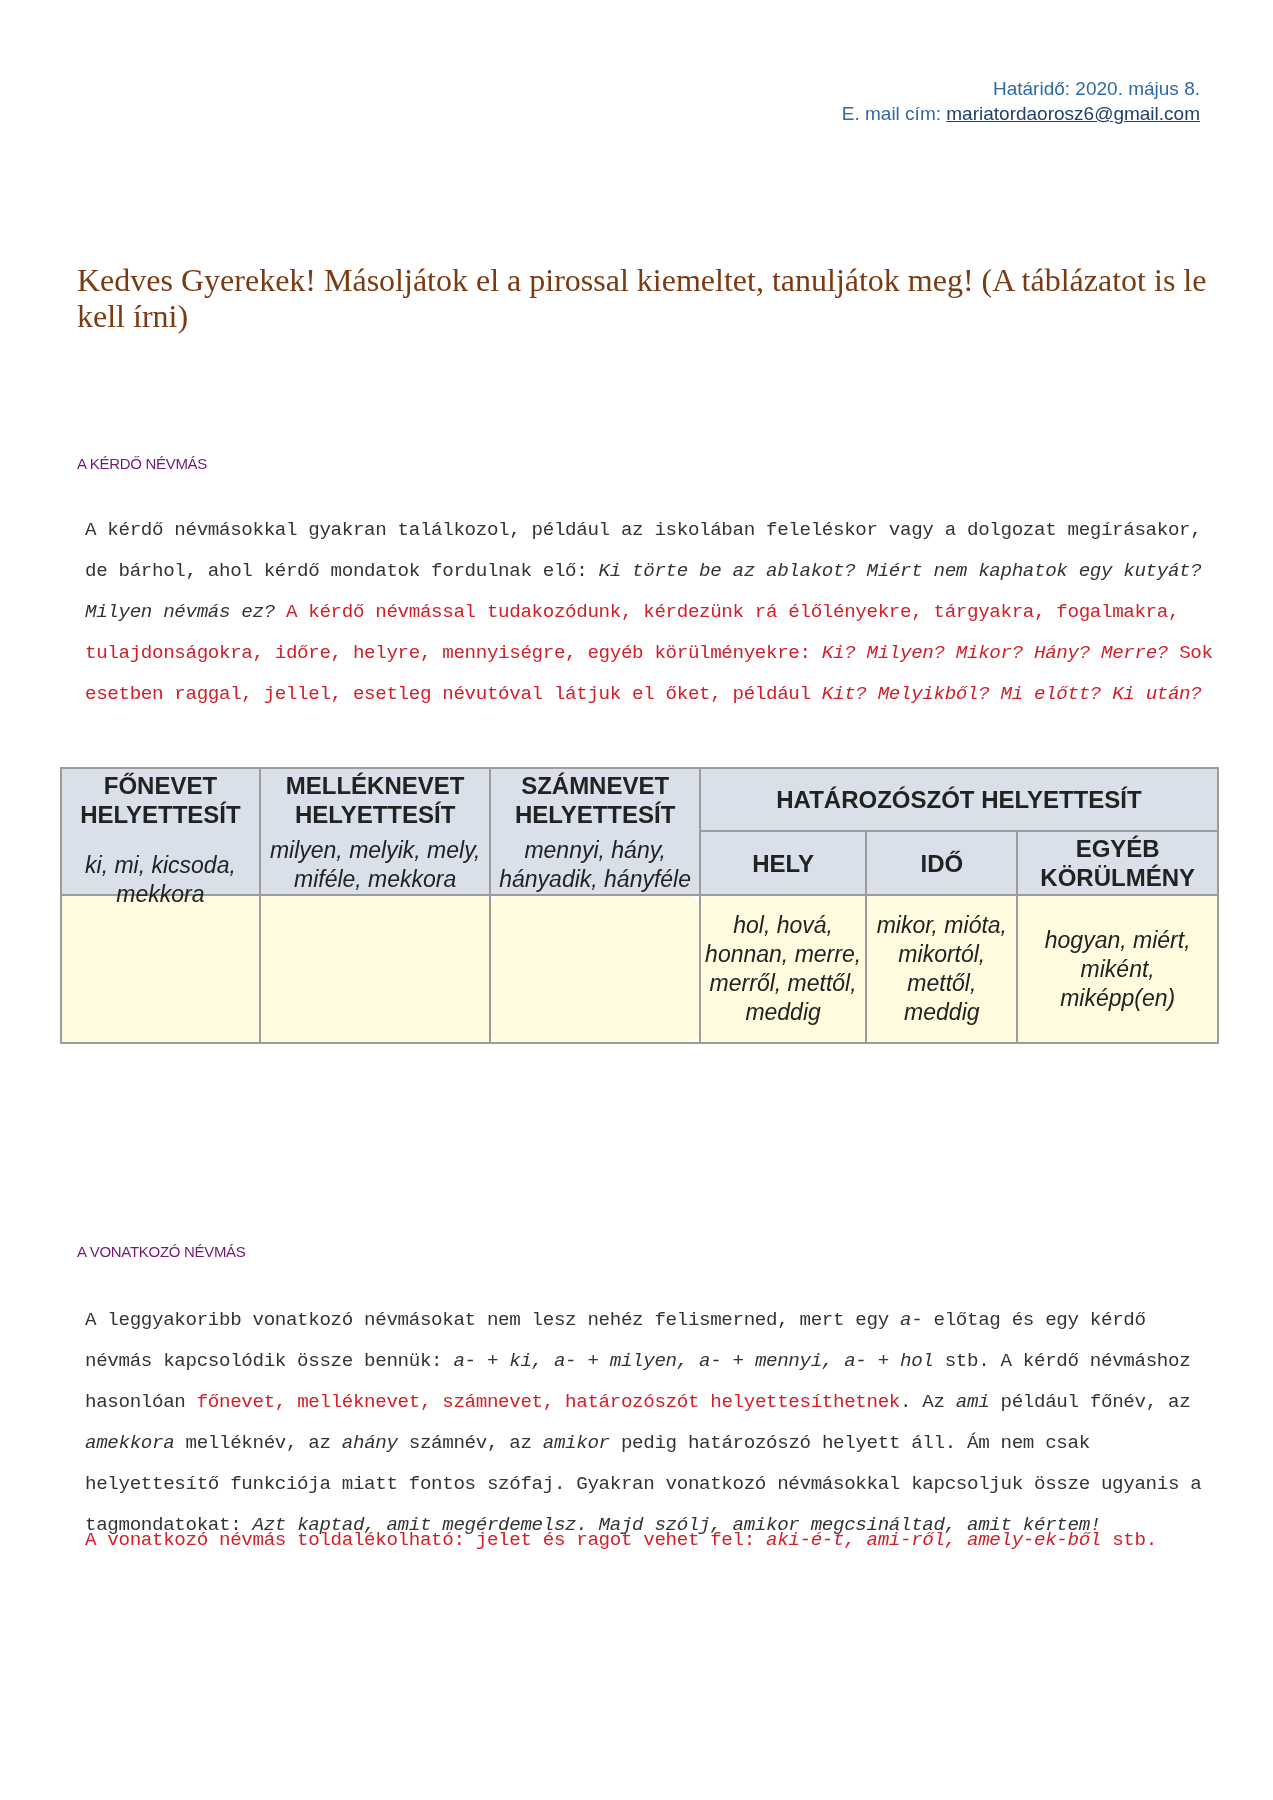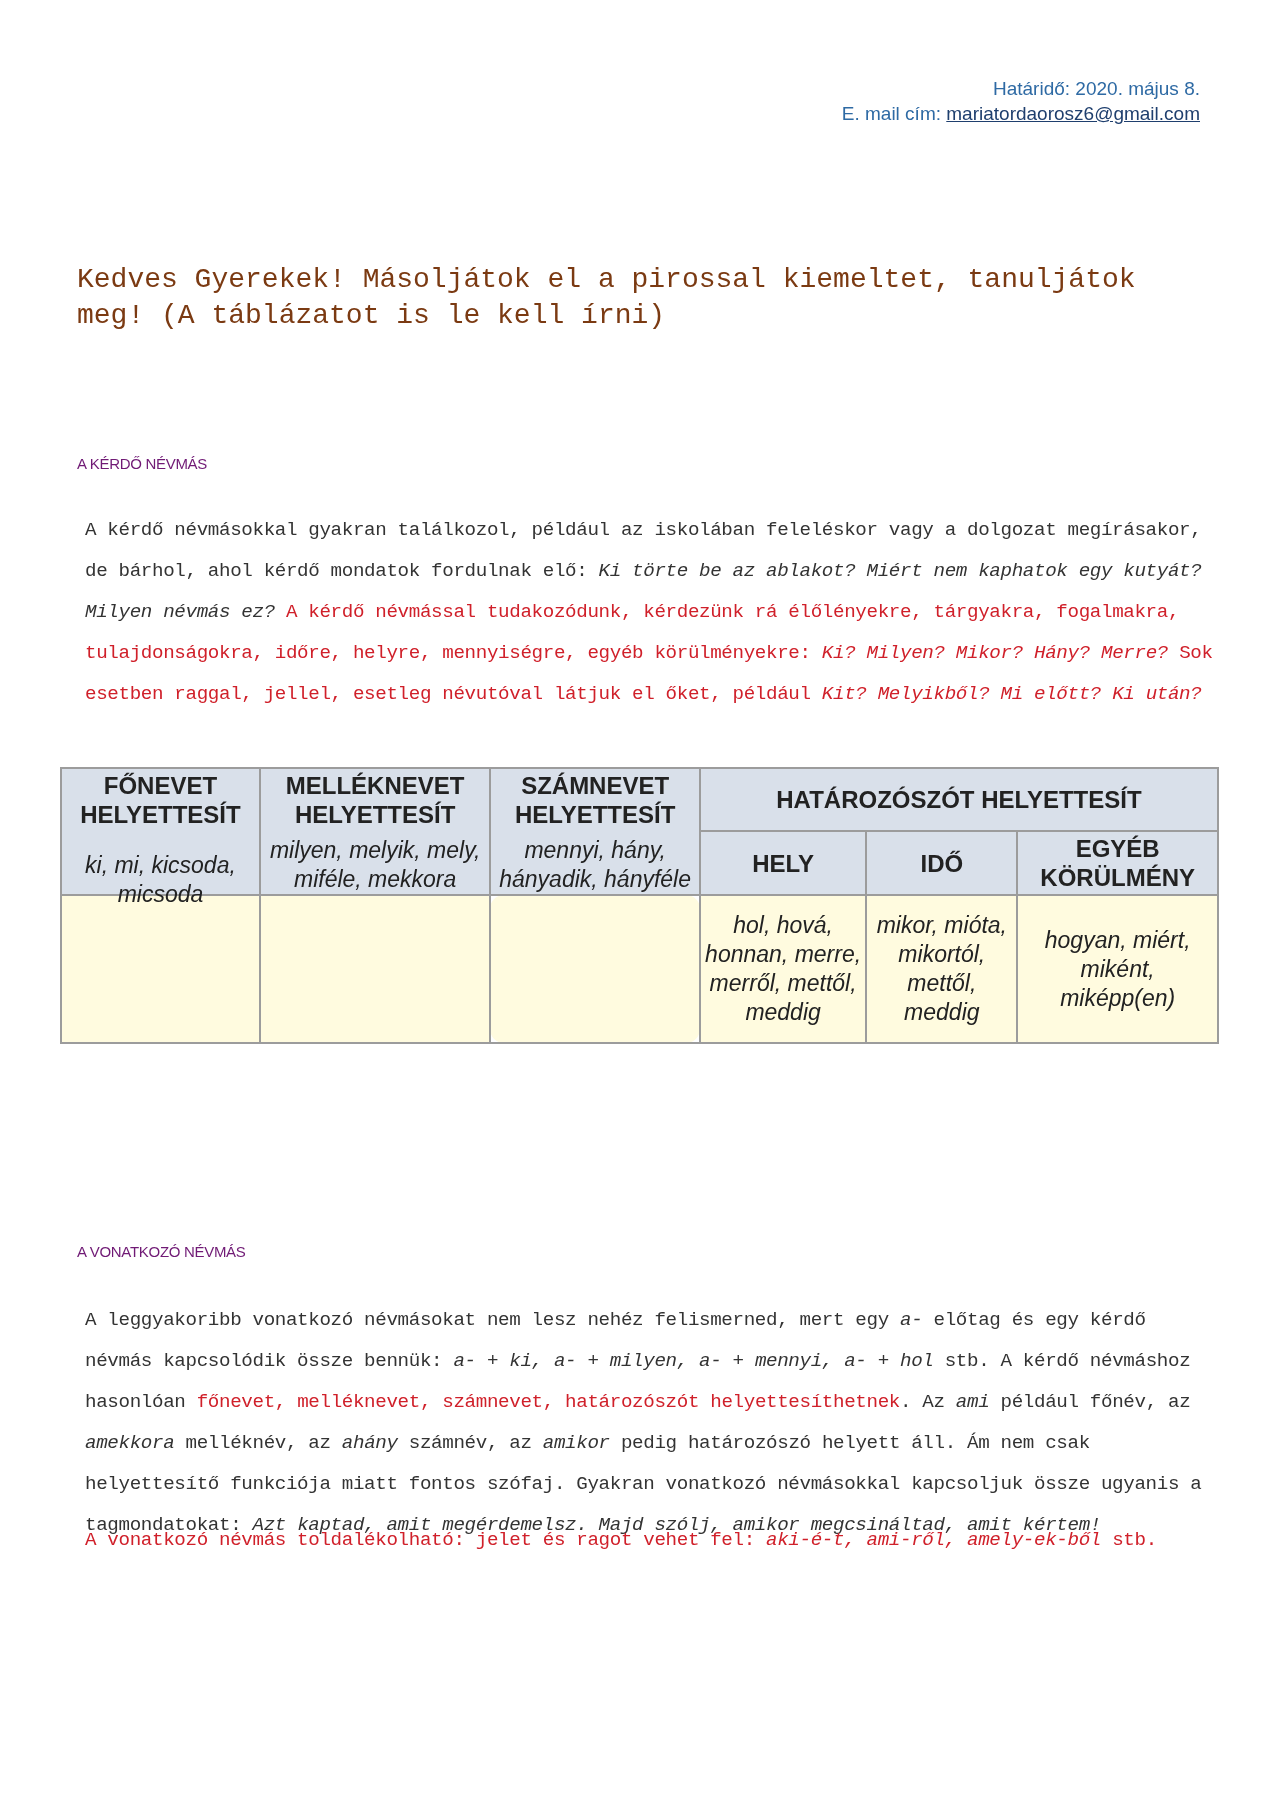--- a/index.html
+++ b/index.html
@@ -2,21 +2,21 @@
 <html><head>
   <meta charset="utf-8">
   <style>
     html, body { margin: 0; padding: 0; background: #ffffff; }
     body { width: 1273px; height: 1800px; position: relative; overflow: hidden; }
     .page { position: absolute; left: 0; top: 0; width: 1273px; height: 1800px; }
     .hdr { position: absolute; right: 73px; top: 76px; text-align: right;
       font-family: "Liberation Sans", sans-serif; font-size: 19px; line-height: 25px; color: #2e6aa4; }
     .hdr a { color: #1f3f6e; text-decoration: underline; }
     .intro { position: absolute; left: 77px; top: 262px; width: 1130px;
-      font-family: Liberation Mono, monospace; font-size: 28px; line-height: 36px; color: #7b3a12; }
+      font-family: Liberation Serif, serif; font-size: 32px; line-height: 36px; color: #7b3a12; }
     .sec-title { position: absolute; left: 77px; font-family: "Liberation Sans", sans-serif; font-size: 15px; color: #701a75; letter-spacing: -0.3px; }
     .para { position: absolute; left: 85px; width: 1130px; font-family: Liberation Mono, monospace; font-size: 19.2px; line-height: 41px; color: #333333; letter-spacing: -0.35px; }
     .red { color: #d0202a; }
     .it { font-style: italic; }
     table.tbl { position: absolute; left: 60px; top: 726px; width: 1159px; border-collapse: collapse;
       font-family: "Liberation Sans", sans-serif; margin-top: 41px; }
     table.tbl td { border: 2px solid #9c9c9c; text-align: center; vertical-align: middle; padding: 0 2px; }
     td.h { background: #d9e0ea; font-weight: bold; font-size: 24px; line-height: 29px; color: #222; }
     td.b { background: #fffbdf; font-style: italic; font-size: 23px; line-height: 29px; color: #222; }
   </style>
@@ -44,21 +44,21 @@
       <td class="h" rowspan="2" style="width:205px; vertical-align:top; padding-top:2px;">SZÁMNEVET HELYETTESÍT</td>
       <td class="h" colspan="3">HATÁROZÓSZÓT HELYETTESÍT</td>
     </tr>
     <tr style="height:64px;">
       <td class="h" style="width:163px;">HELY</td>
       <td class="h" style="width:147px;">IDŐ</td>
       <td class="h" style="width:196px;">EGYÉB KÖRÜLMÉNY</td>
     </tr>
     <tr style="height:148px;">
       <td class="b" style="vertical-align:top; padding-top:0;">
-            <div style="margin-top:-45px;">ki, mi, kicsoda, micsoda</div>
+            <div style="margin-top:-45px;">ki, mi, kicsoda, mekkora</div>
           </td>
       <td class="b" style="vertical-align:top;">
             <div style="margin-top:-60px;text-align:center;">milyen, melyik, mely, miféle, mekkora</div>
           </td>
       <td class="b" style="vertical-align:top;border-radius:14px;">
             <div style="margin-top:-60px;">mennyi, hány, hányadik, hányféle</div>
           </td>
       <td class="b">hol, hová, honnan, merre, merről, mettől, meddig</td>
       <td class="b">mikor, mióta, mikortól, mettől, meddig</td>
       <td class="b">hogyan, miért, miként, miképp(en)</td>

